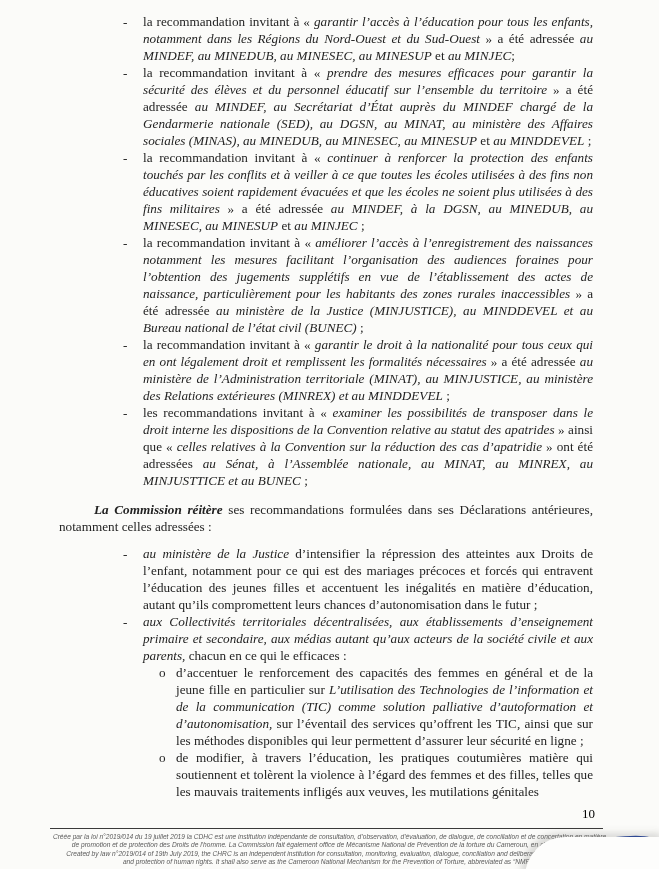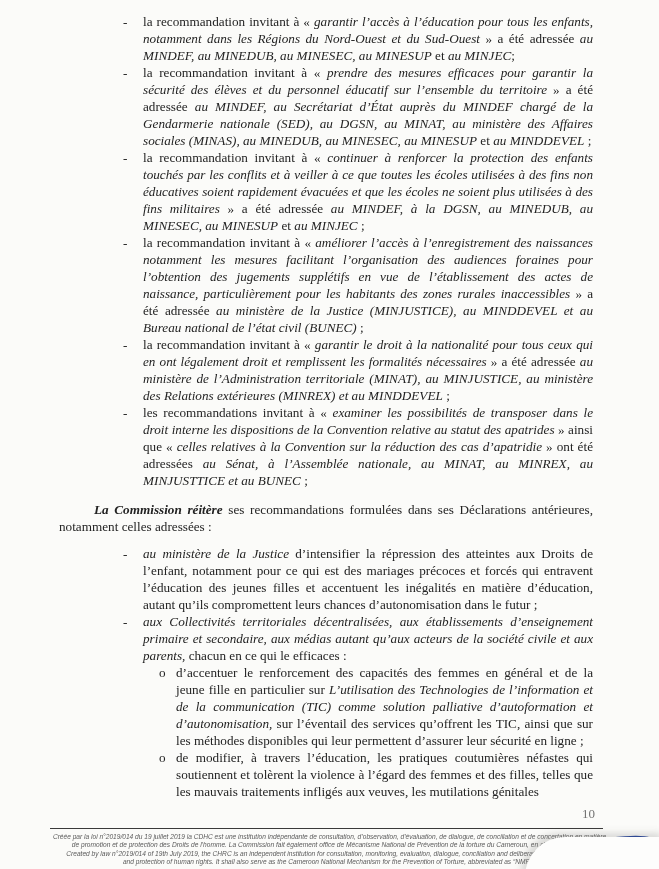--- a/index.html
+++ b/index.html
@@ -19,21 +19,21 @@
   }
   .li{position:relative;padding-left:84px;}
   .li .marker{position:absolute;left:64px;top:0;}
   .li.l3{padding-left:117px;}
   .li.l3 .marker{left:100px;}
   .para{margin:12px 0 10px 0;text-indent:35px;}
   .i{font-style:italic;}
   .bi{font-style:italic;font-weight:bold;margin-top:8px;}
   .pagenum{
     position:absolute;right:64px;top:806px;
-    font-size:13px;color:#737373;
+    font-size:13px;color:#000000;
   }
   .footer-rule{
     position:absolute;left:50px;top:828px;width:553px;
     border-top:1.4px solid #3a3a3a;
   }
   .footer{
     position:absolute;left:8px;top:833px;width:643px;
     text-align:center;
     font-family:"Liberation Sans", sans-serif;
     font-style:italic;
@@ -65,21 +65,21 @@
         <div class="li l1"><span class="marker">-</span><span>la recommandation invitant à « </span><span class="i">garantir le droit à la nationalité pour tous ceux qui en ont légalement droit et remplissent les formalités nécessaires</span><span> » a été adressée </span><span class="i">au ministère de l’Administration territoriale (MINAT), au MINJUSTICE, au ministère des Relations extérieures (MINREX) et au MINDDEVEL</span><span> ;</span></div>
         <div class="li l1"><span class="marker">-</span><span>les recommandations invitant à « </span><span class="i">examiner les possibilités de transposer dans le droit interne les dispositions de la Convention relative au statut des apatrides</span><span> » ainsi que « </span><span class="i">celles relatives à la Convention sur la réduction des cas d’apatridie</span><span> » ont été adressées </span><span class="i">au Sénat, à l’Assemblée nationale, au MINAT, au MINREX, au MINJUSTTICE et au BUNEC</span><span> ;</span></div>
       </div>
     <div class="para"><span class="bi">La Commission réitère</span><span> ses recommandations formulées dans ses Déclarations antérieures, notamment celles adressées :</span></div>
     <div>
         <div class="li l2"><span class="marker">-</span><span class="i">au ministère de la Justice</span><span> d’intensifier la répression des atteintes aux Droits de l’enfant, notamment pour ce qui est des mariages précoces et forcés qui entravent l’éducation des jeunes filles et accentuent les inégalités en matière d’éducation, autant qu’ils compromettent leurs chances d’autonomisation dans le futur ;</span></div>
         <div class="li l2"><span class="marker">-</span><span class="i">aux Collectivités territoriales décentralisées, aux établissements d’enseignement primaire et secondaire, aux médias autant qu’aux acteurs de la société civile et aux parents,</span><span> chacun en ce qui le efficaces :</span></div>
       </div>
     <div>
         <div class="li l3"><span class="marker">o</span><span>d’accentuer le renforcement des capacités des femmes en général et de la jeune fille en particulier sur </span><span class="i">L’utilisation des Technologies de l’information et de la communication (TIC) comme solution palliative d’autoformation et d’autonomisation,</span><span> sur l’éventail des services qu’offrent les TIC, ainsi que sur les méthodes disponibles qui leur permettent d’assurer leur sécurité en ligne ;</span></div>
-        <div class="li l3"><span class="marker">o</span><span>de modifier, à travers l’éducation, les pratiques coutumières néfastes qui soutiennent et tolèrent la violence à l’égard des femmes et des filles, telles que les mauvais traitements infligés aux veuves, les mutilations génitales</span></div>
+        <div class="li l3"><span class="marker">o</span><span>de modifier, à travers l’éducation, les pratiques coutumières matière qui soutiennent et tolèrent la violence à l’égard des femmes et des filles, telles que les mauvais traitements infligés aux veuves, les mutilations génitales</span></div>
       </div>
   </div>
 
   <div class="pagenum">10</div>
   <div class="footer-rule"></div>
 
   <div class="footer">
     <div>Créée par la loi n°2019/014 du 19 juillet 2019 la CDHC est une institution indépendante de consultation, d’observation, d’évaluation, de dialogue, de conciliation et de concertation en matière</div>
     <div>de promotion et de protection des Droits de l’homme. La Commission fait également office de Mécanisme National de Prévention de la torture du Cameroun, en abrégé “MNPT”.</div>
     <div>Created by law n°2019/014 of 19th July 2019, the CHRC is an independent institution for consultation, monitoring, evaluation, dialogue, conciliation and deliberation in the promotion</div>

